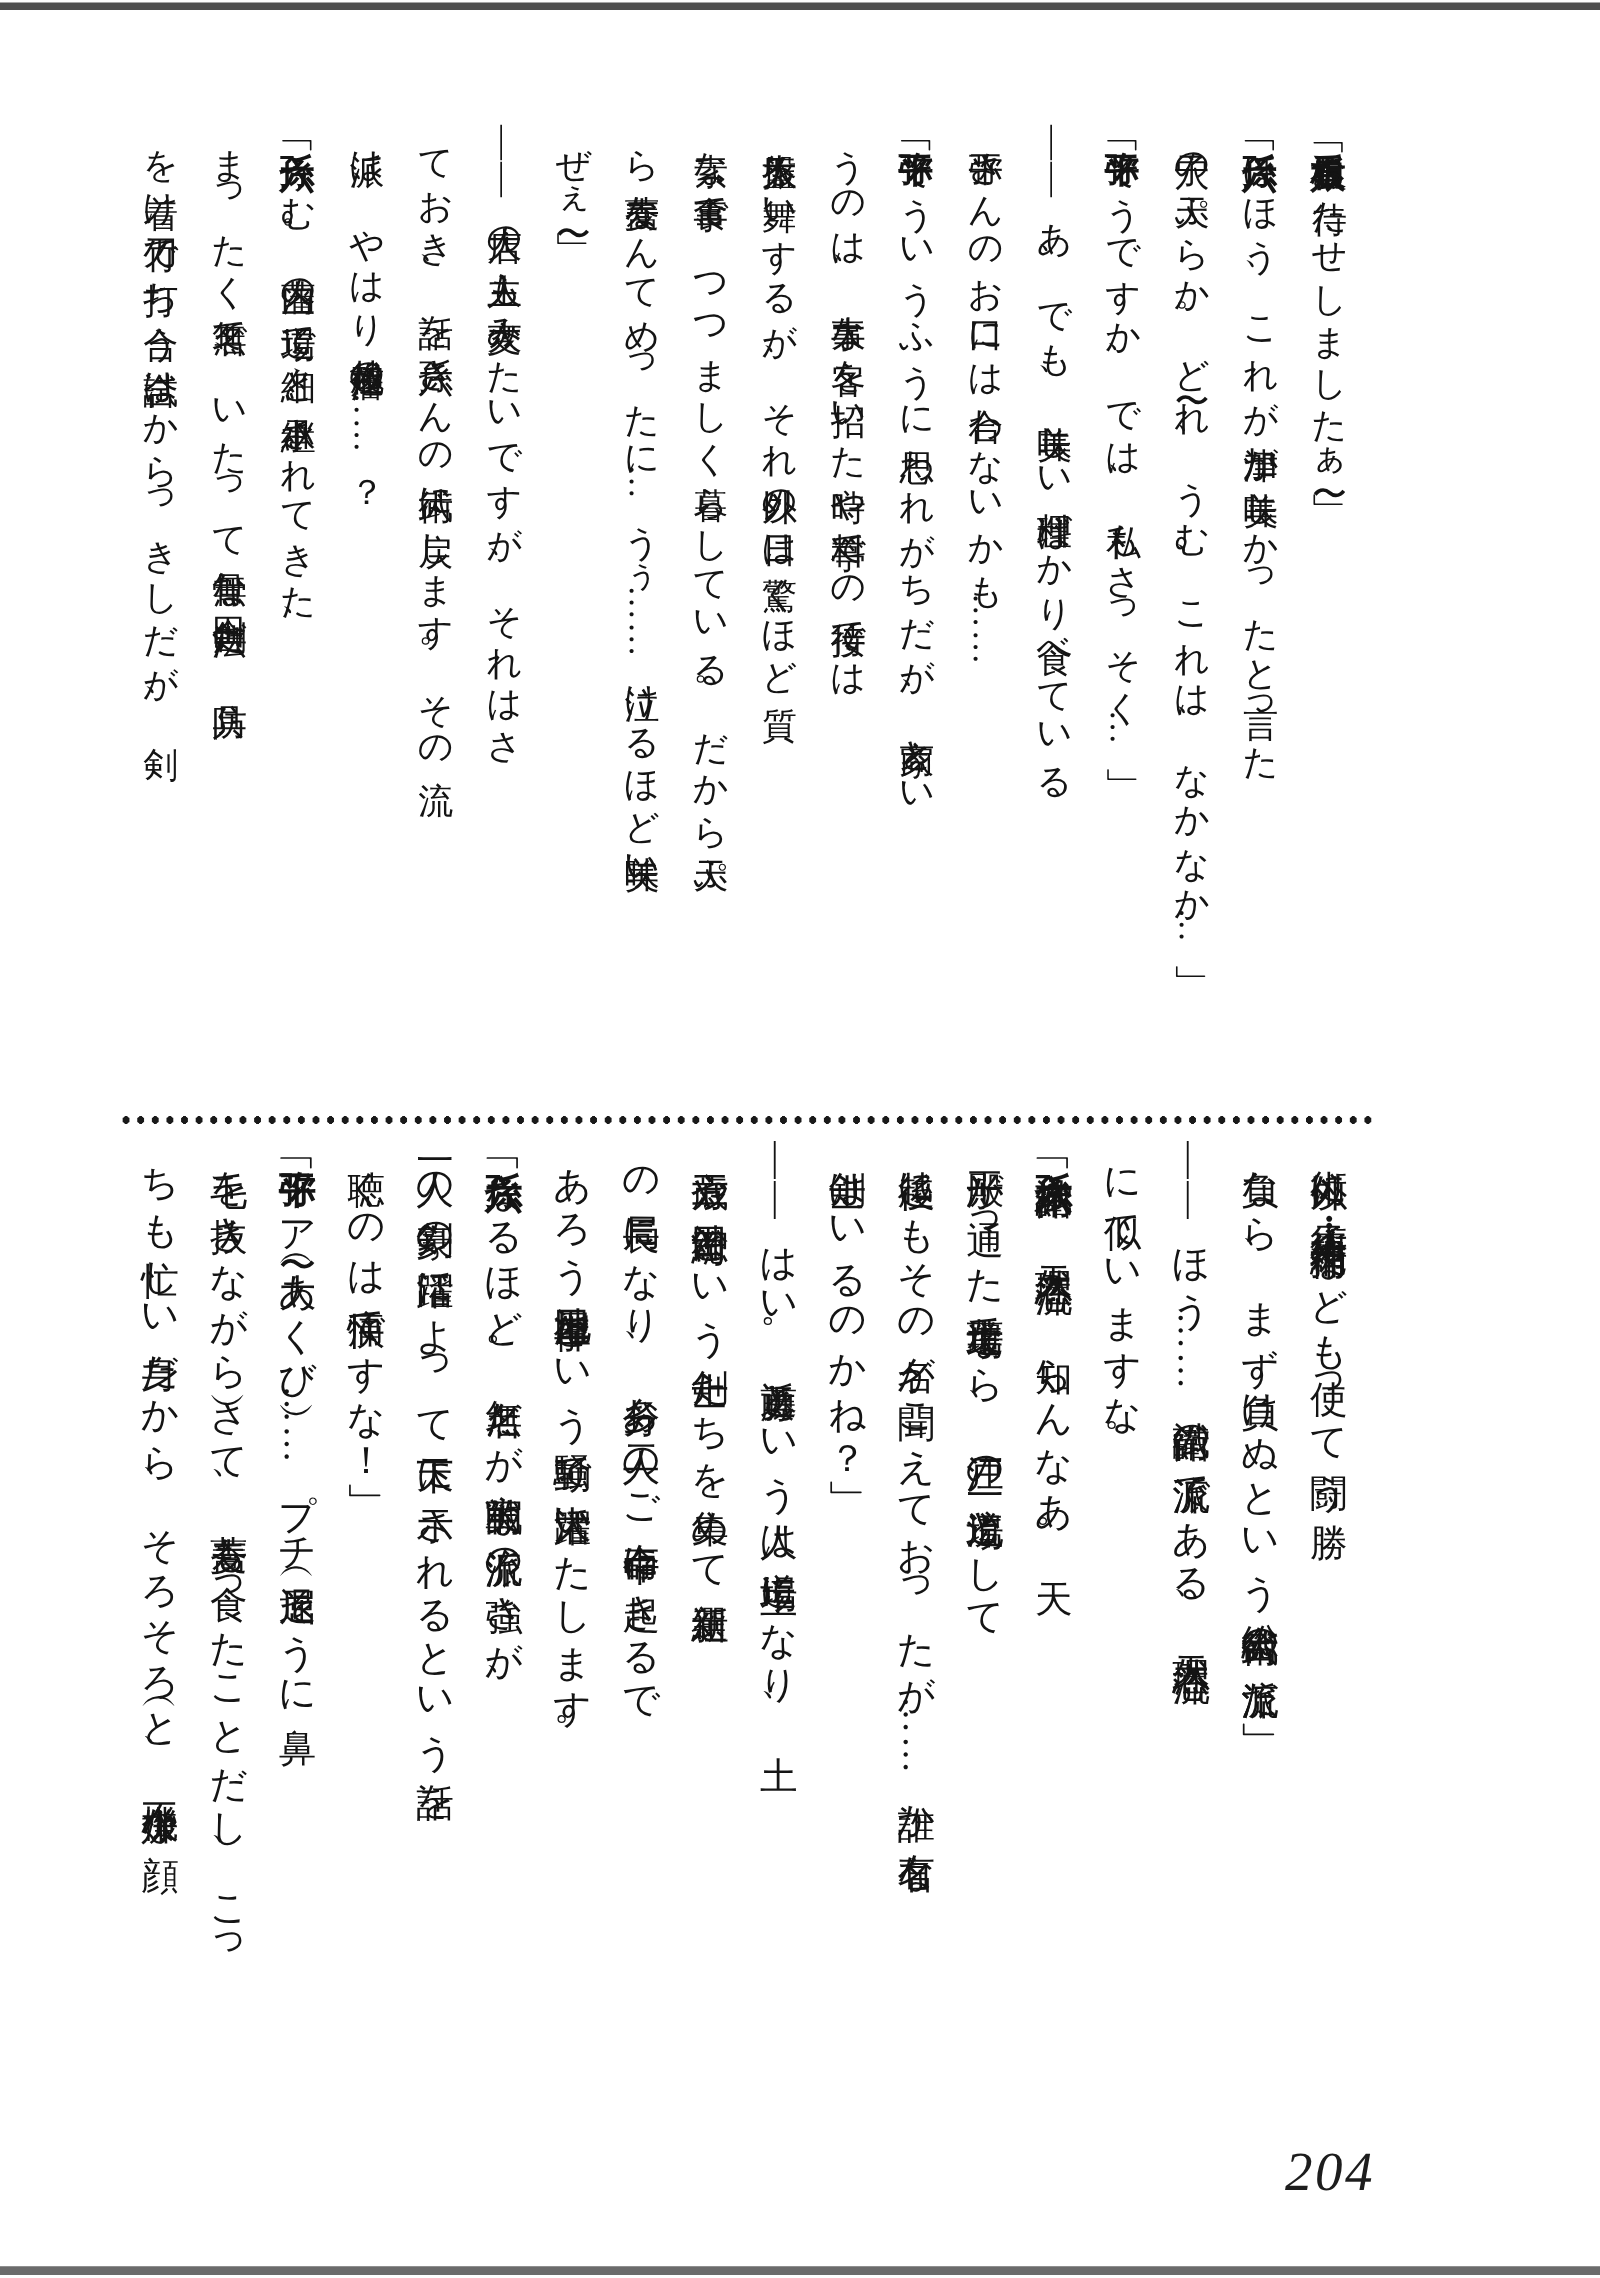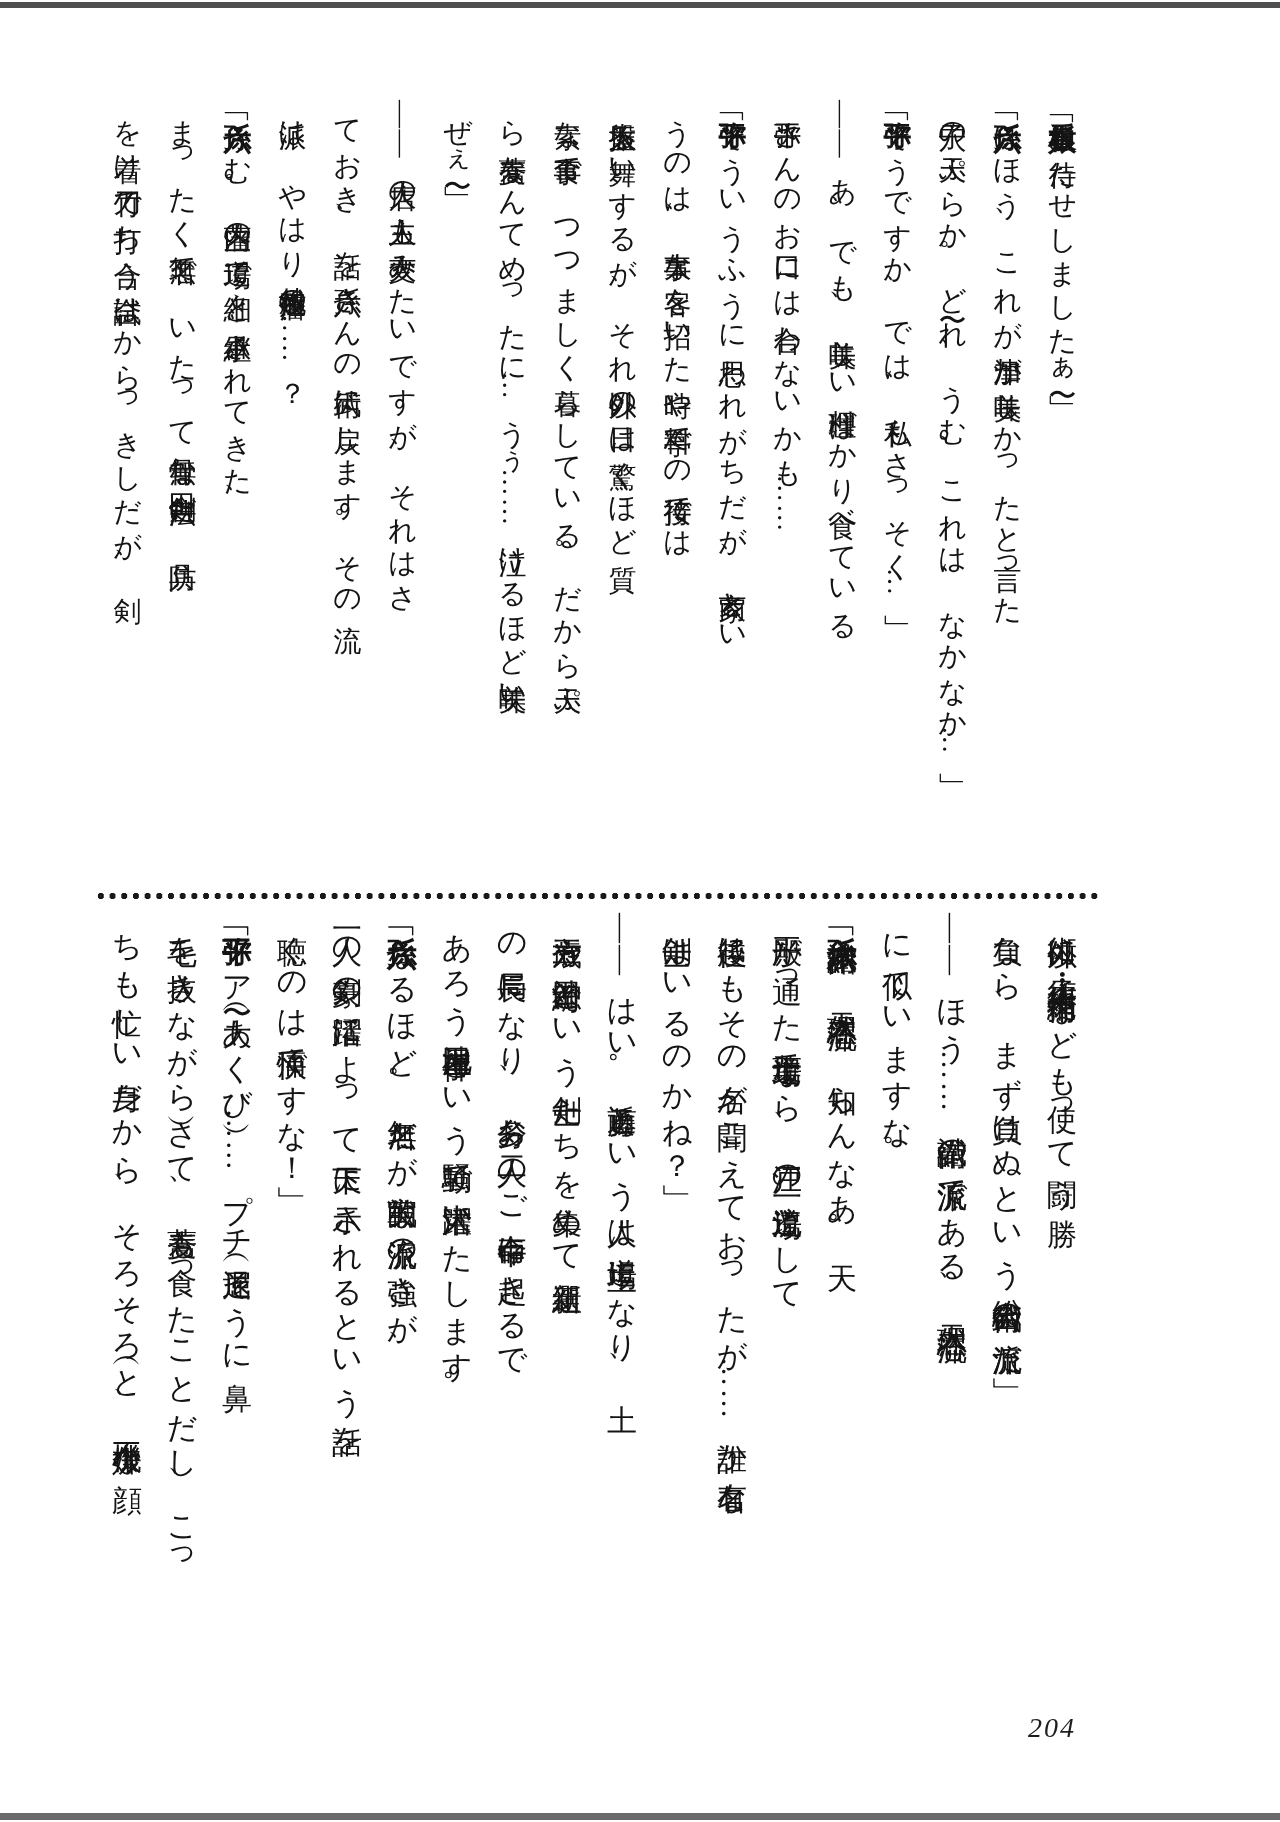--- a/index.html
+++ b/index.html
@@ -42,21 +42,21 @@
     background-size:11.7px 8px;
     background-repeat:repeat-x;
     background-position:left center;
   }
 
   .page-number{
     position:absolute;
     left:1028px;top:1712px;
     font-family:"Liberation Serif","DejaVu Serif",serif;
     font-style:italic;
-    font-size:28px;
+    font-size:44px;
     letter-spacing:2px;
     color:#1d1d1d;
   }
 </style>
 </head>
 <body>
 
 <div class="page">
   <div class="edge edge-top"></div>
 

